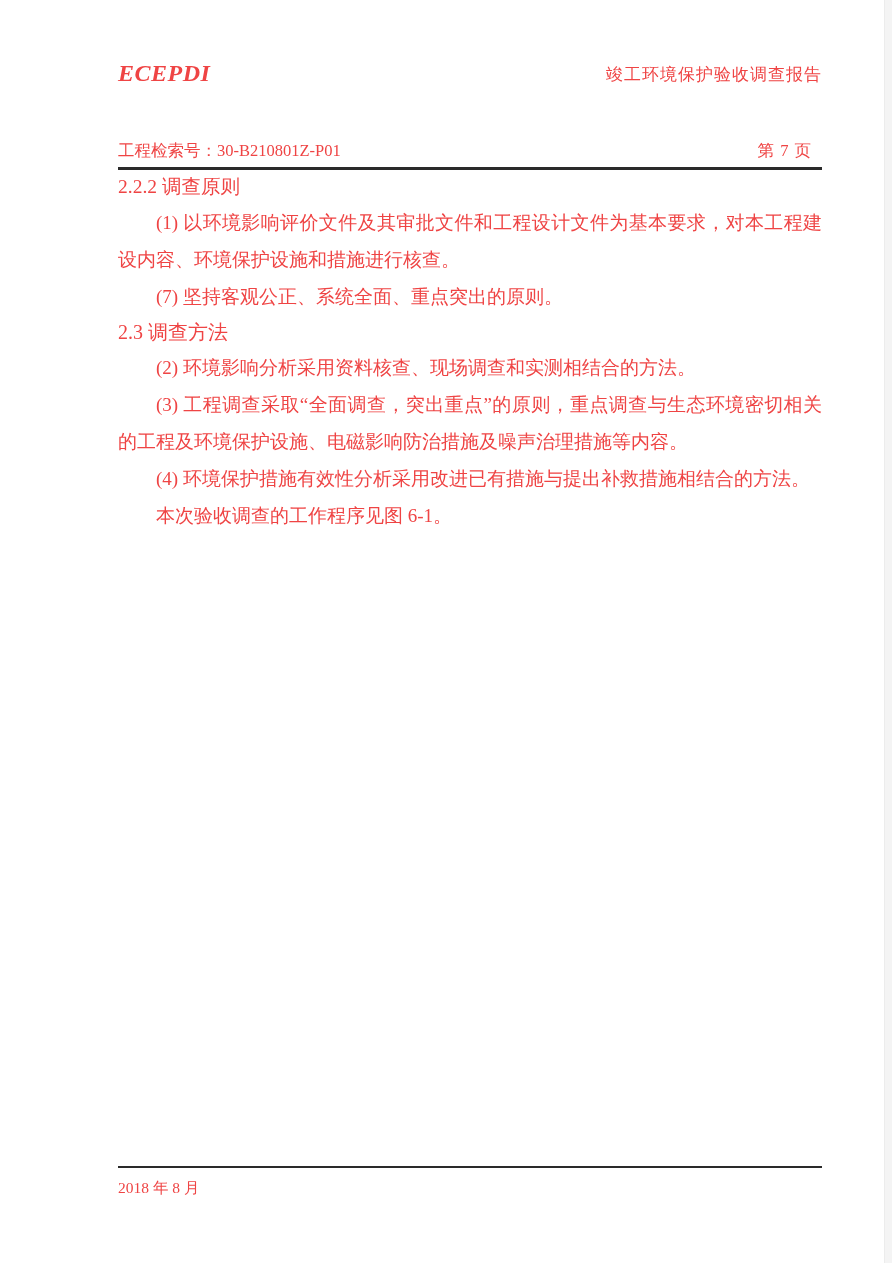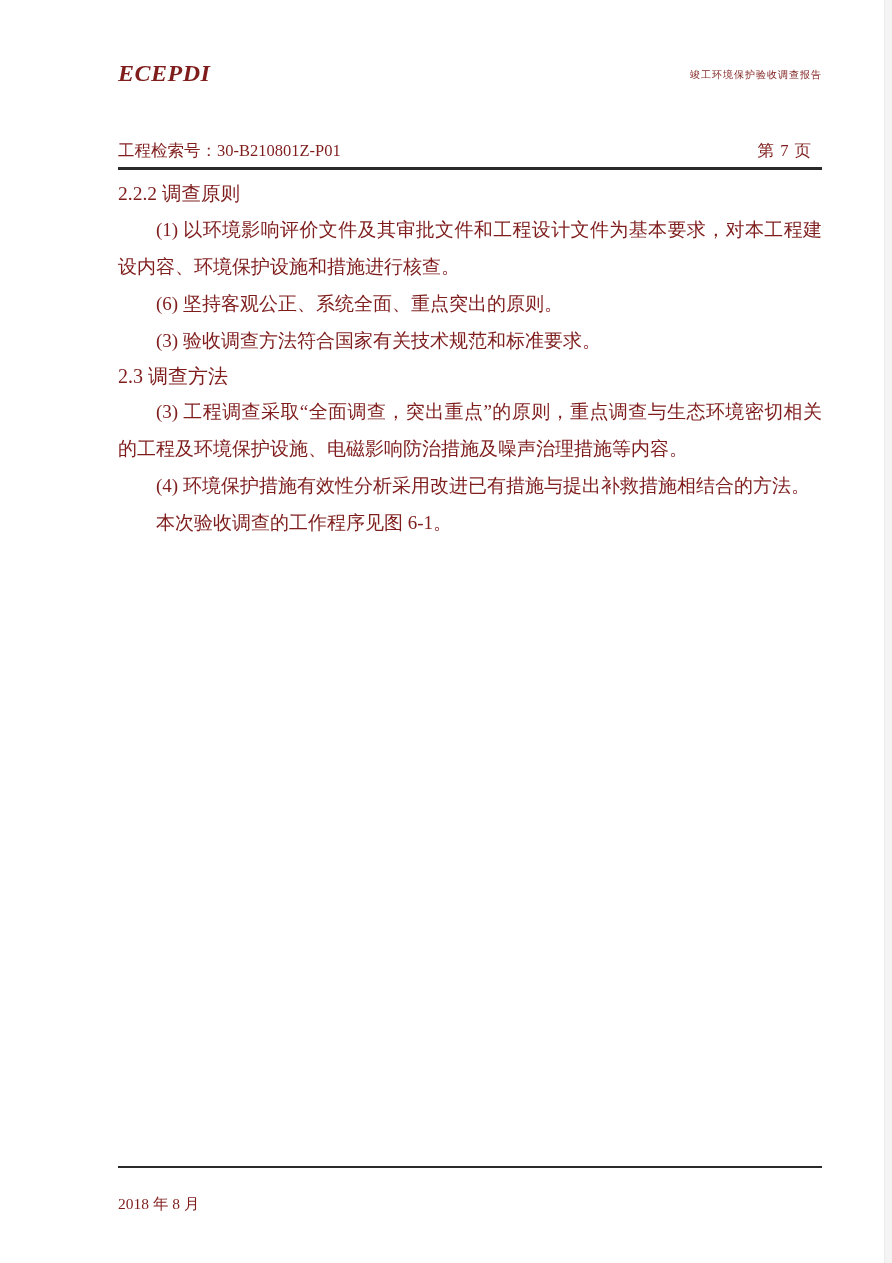--- a/index.html
+++ b/index.html
@@ -7,21 +7,21 @@
     padding: 0;
     background: #ffffff;
   }
   .page {
     position: relative;
     width: 892px;
     height: 1263px;
     background: #ffffff;
     overflow: hidden;
     font-family: "Liberation Serif", "DejaVu Serif", serif;
-    color: #7f1d1d;
+    color: #ef4444;
   }
   
   .scan-edge-right {
     position: absolute;
     top: 0;
     right: 0;
     width: 7px;
     height: 100%;
     background: #f4f4f4;
     border-left: 1px solid #ececec;
@@ -41,21 +41,21 @@
     align-items: flex-end;
   }
   .logo {
     font-size: 24px;
     font-weight: bold;
     font-style: italic;
     letter-spacing: 0.5px;
     line-height: 30px;
   }
   .doc-type {
-    font-size: 10px;
+    font-size: 17px;
     letter-spacing: 1px;
     line-height: 22px;
     padding-bottom: 2px;
   }
   .header-row2 {
     display: flex;
     justify-content: space-between;
     align-items: flex-end;
     margin-top: 15px;
     font-size: 16.5px;
@@ -63,21 +63,20 @@
     gap: 31px;
   }
   .page-num { letter-spacing: 1px; padding-right: 10px; margin-top: 37px; }
   .header-rule {
     margin-top: 5px;
     border-bottom: 3px solid #2a2a2a;
   }
 
   
   .body-area {
-    margin-top: 7px;
     text-align: justify;
   }
   .h3-heading {
     font-size: 19.5px;
     font-weight: normal;
     line-height: 34px;
     margin: 0;
     text-align: left;
   }
   .h2-heading {
@@ -94,21 +93,21 @@
     text-indent: 2em;
   }
 
   
   .footer {
     position: absolute;
     left: 118px;
     width: 704px;
     top: 1166px;
     border-top: 2px solid #2a2a2a;
-    padding-top: 25px;
+    padding-top: 9px;
     display: flex;
     justify-content: space-between;
     font-size: 15.5px;
     line-height: 22px;
   }
 </style>
 </head>
 <body>
 
 <div class="page">
@@ -125,23 +124,23 @@
       <div class="header-row2">
         <span class="index-label">工程检索号：30-B210801Z-P01</span>
         <span class="page-num">第 7 页</span>
       </div>
       <div class="header-rule"></div>
     </div>
 
     <div class="body-area">
       <h3 class="h3-heading">2.2.2 调查原则</h3>
       <p class="para">(1) 以环境影响评价文件及其审批文件和工程设计文件为基本要求，对本工程建设内容、环境保护设施和措施进行核查。</p>
-      <p class="para">(6) 坚持客观公正、系统全面、重点突出的原则。</p>
-      <p class="para">(3) 验收调查方法符合国家有关技术规范和标准要求。</p>
+      <p class="para">(7) 坚持客观公正、系统全面、重点突出的原则。</p>
       <h2 class="h2-heading">2.3 调查方法</h2>
+      <p class="para">(2) 环境影响分析采用资料核查、现场调查和实测相结合的方法。</p>
       <p class="para">(3) 工程调查采取“全面调查，突出重点”的原则，重点调查与生态环境密切相关的工程及环境保护设施、电磁影响防治措施及噪声治理措施等内容。</p>
       <p class="para">(4) 环境保护措施有效性分析采用改进已有措施与提出补救措施相结合的方法。</p>
       <p class="para">本次验收调查的工作程序见图 6-1。</p>
     </div>
 
   </div>
 
   <div class="footer">
     <span>2018 年 8 月</span>
   </div>

